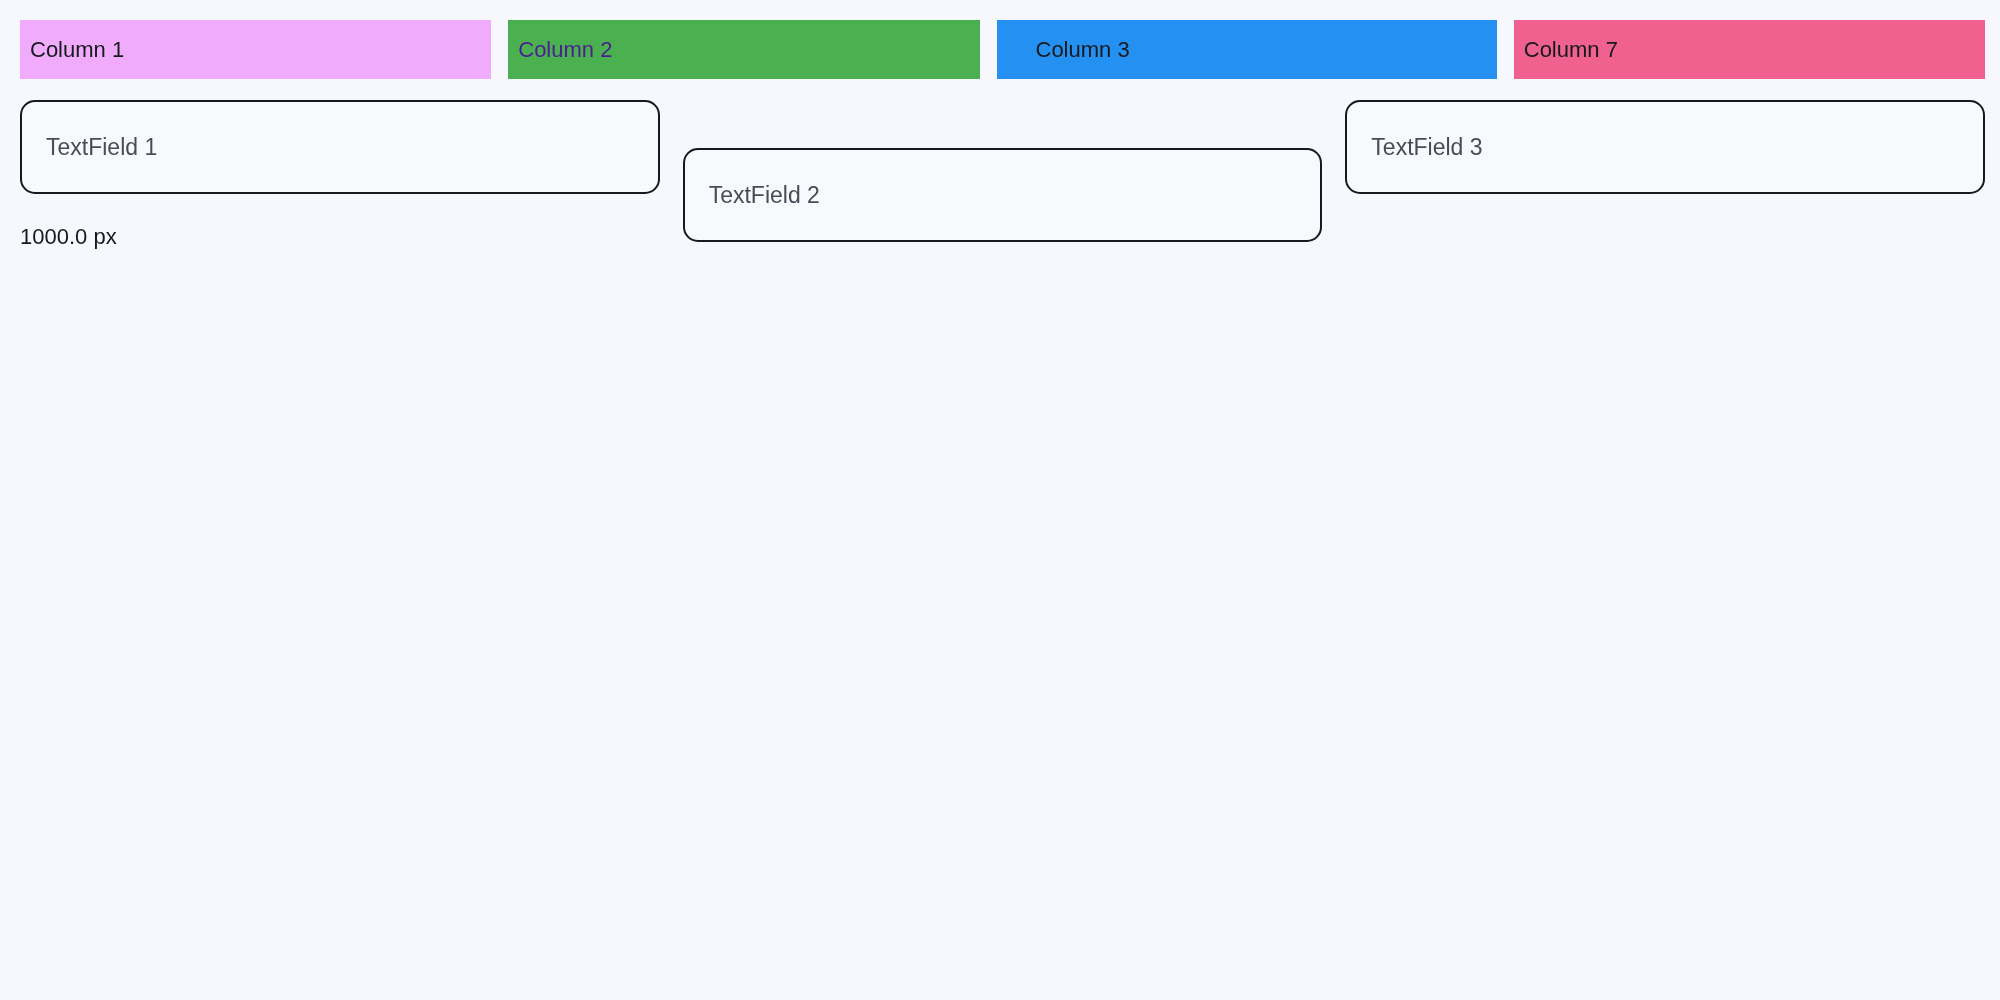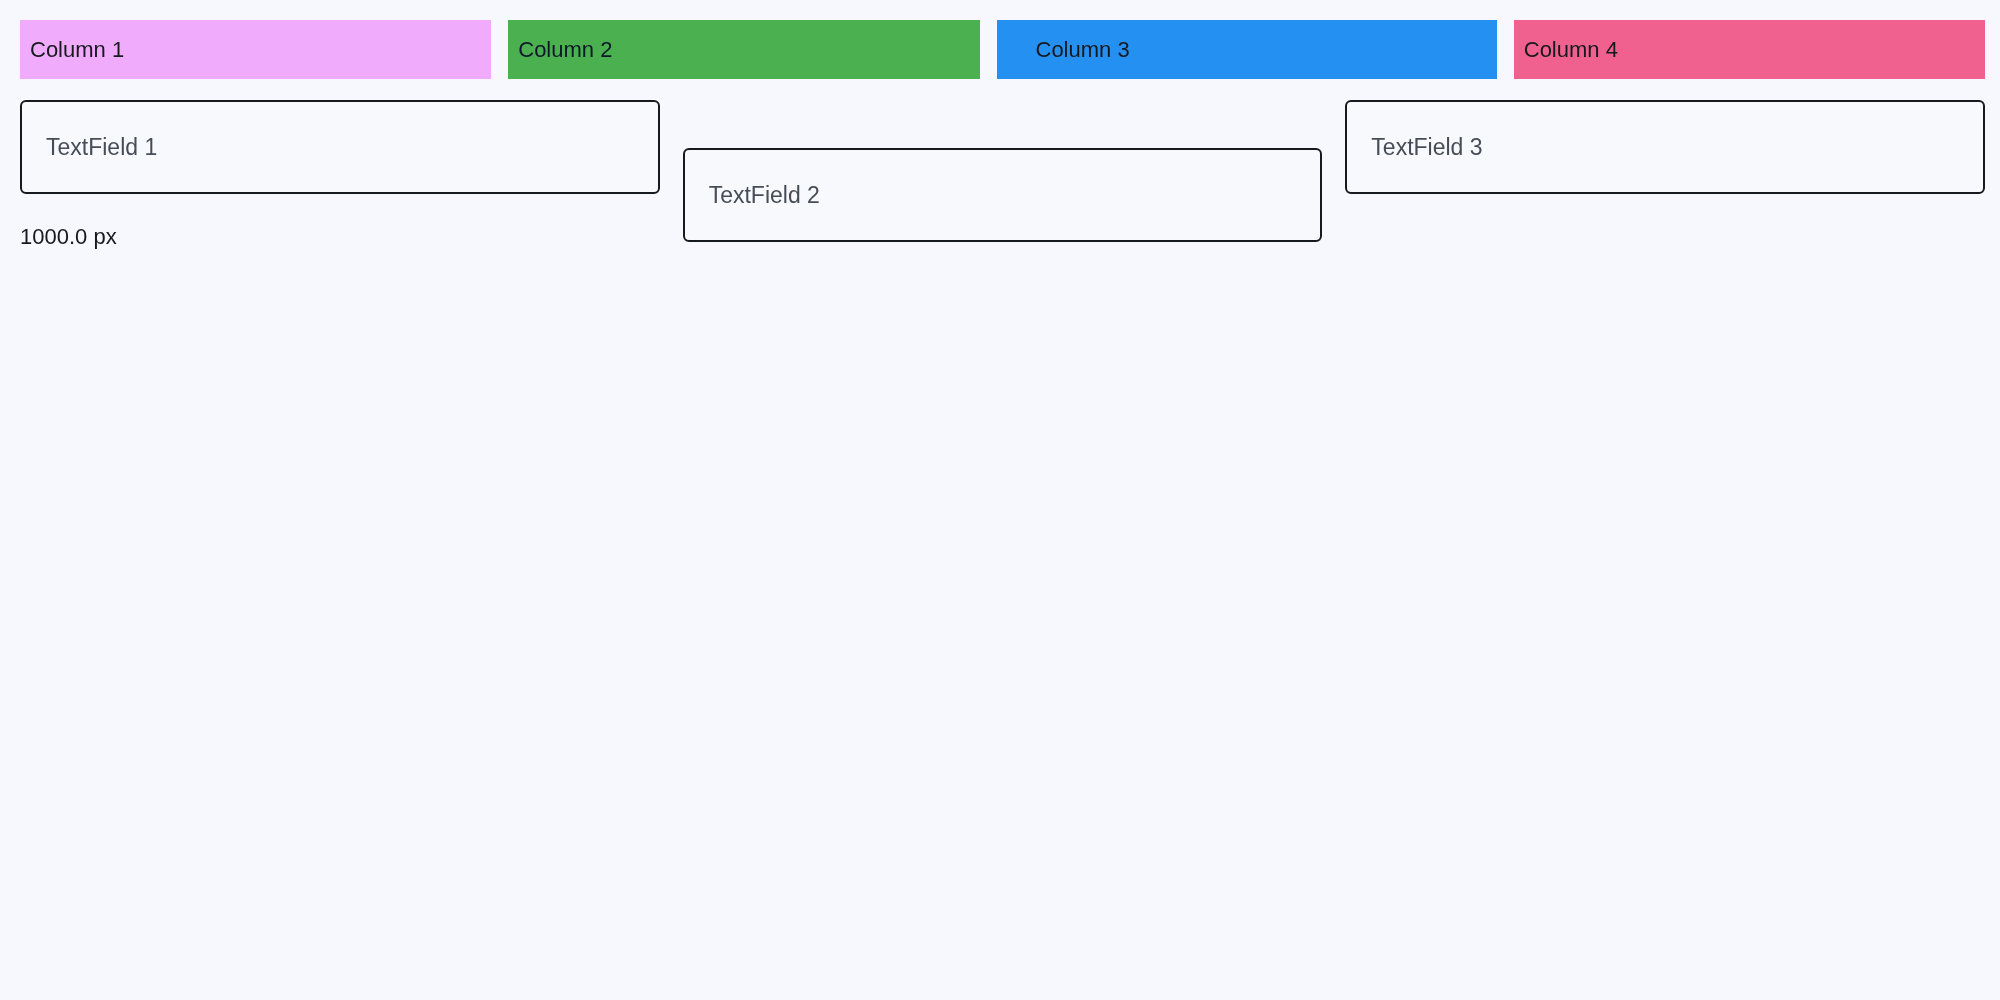--- a/index.html
+++ b/index.html
@@ -52,21 +52,21 @@
     height: 94px;
     gap: 23px;
     margin-top: 21px;
   }
   .textfield {
     flex: 1 1 0;
     height: 94px;
     box-sizing: border-box;
     background: #f8f9fd;
     border: 2px solid #16191d;
-    border-radius: 6px;
+    border-radius: 15px;
     display: flex;
     align-items: center;
     padding-left: 24px;
   }
   .textfield-placeholder {
     font-size: 23px;
     line-height: 1;
     color: #474d56;
     font-family: "Liberation Sans", sans-serif;
     white-space: nowrap;
@@ -91,27 +91,27 @@
 </head>
 <body style="background: rgb(246, 248, 253);">
 
 <div id="app">
 
   <div class="columns-row">
     <div class="column-block" style="background: #f0abfc;">
       <span class="column-label" style="color: rgb(22, 25, 29);">Column 1</span>
     </div>
     <div class="column-block" style="background: rgb(75, 176, 79);">
-      <span class="column-label" style="color: #0f172a;">Column 2</span>
+      <span class="column-label" style="color: #4c1d95;">Column 2</span>
     </div>
     <div class="column-block" style="background: rgb(36, 145, 242); padding-left: 39px;">
       <span class="column-label" style="color: rgb(22, 25, 29);">Column 3</span>
     </div>
     <div class="column-block" style="background: rgb(240, 97, 143);">
-      <span class="column-label" style="color: rgb(22, 25, 29);">Column 4</span>
+      <span class="column-label" style="color: rgb(22, 25, 29);">Column 7</span>
     </div>
   </div>
 
   <div class="fields-row">
     <div class="textfield" style="border-color: rgb(22, 25, 29);">
       <span class="textfield-placeholder" style="color: rgb(71, 77, 86);">TextField 1</span>
     </div>
     <div class="textfield" style="border-color: rgb(22, 25, 29); margin-top: 48px;">
       <span class="textfield-placeholder" style="color: rgb(71, 77, 86);">TextField 2</span>
     </div>

